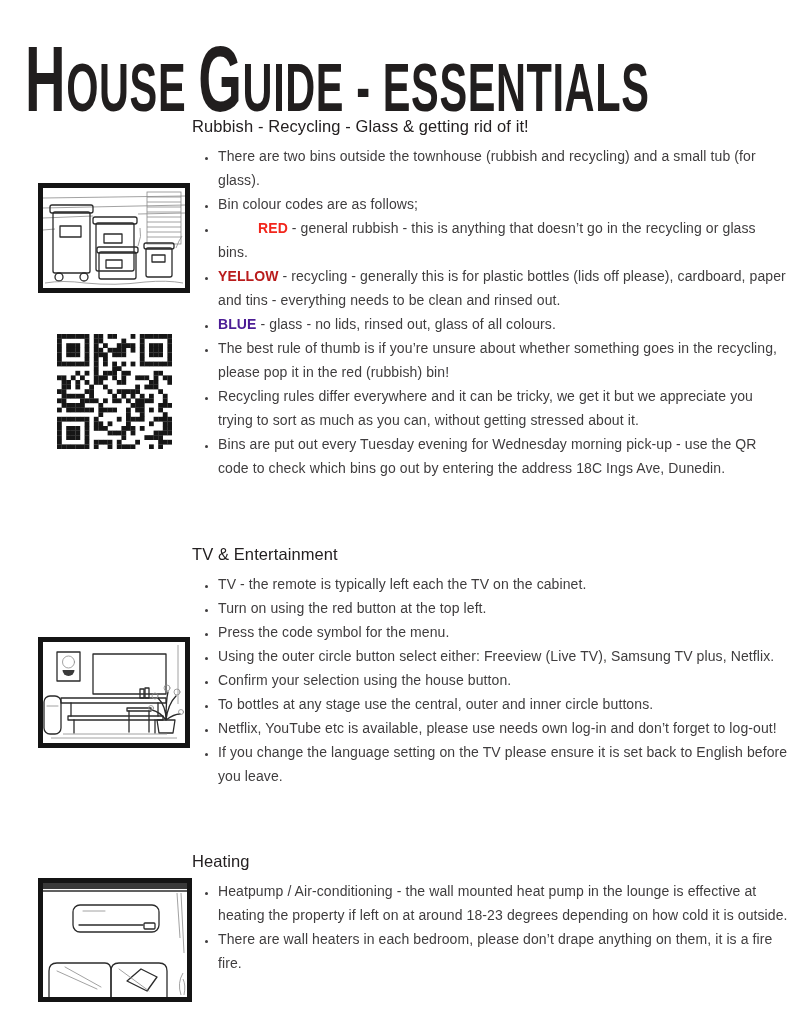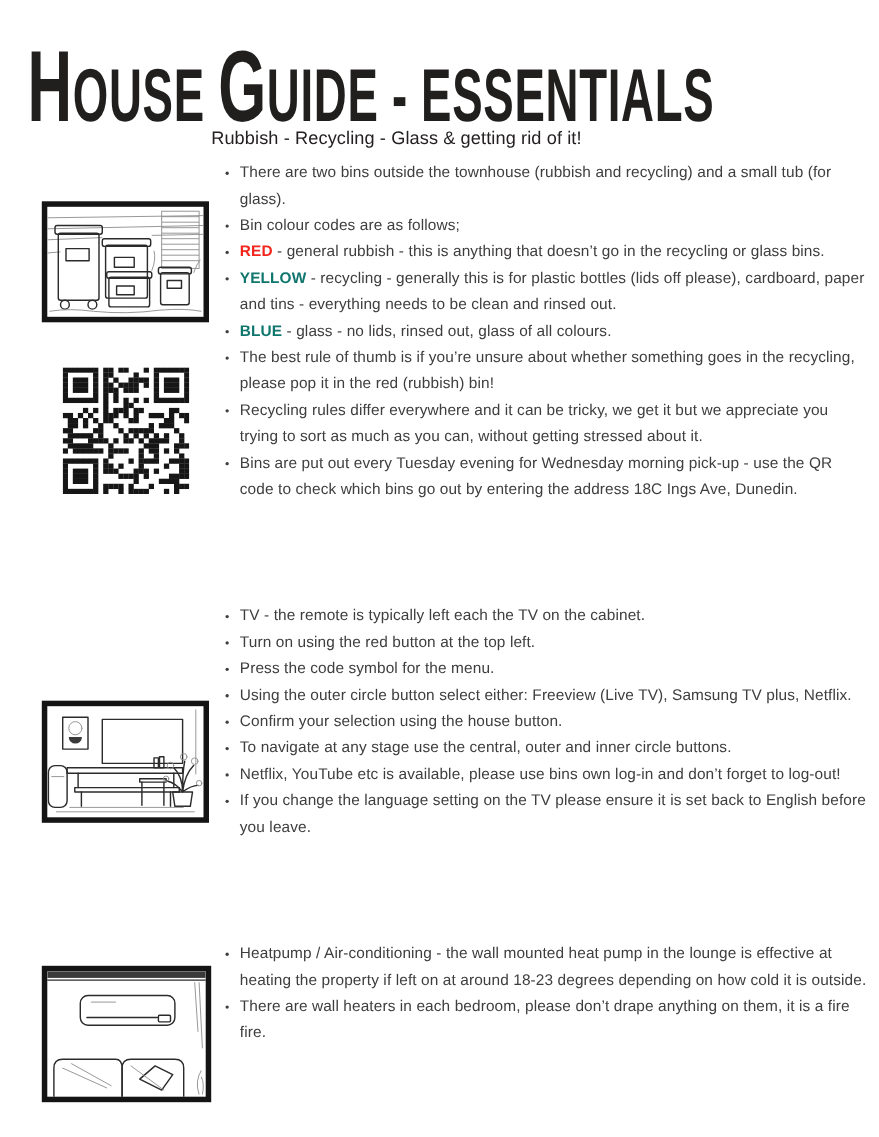--- a/index.html
+++ b/index.html
@@ -497,40 +497,42 @@
       <path d="M138 112 q-4 -12 2 -22 M141 112 q2 -10 -1 -16"></path>
     </g>
   </svg>
 </figure>
 
 <section class="section sec0">
   <h2>Rubbish - Recycling - Glass &amp; getting rid of it!</h2>
   <ul>
       <li>There are two bins outside the townhouse (rubbish and recycling) and a small tub (for glass).</li>
       <li>Bin colour codes are as follows;</li>
-      <li><strong style="color: rgb(242, 38, 28);">RED</strong> - general rubbish - this is anything that doesn’t go in the recycling or glass bins.</li>
-      <li><strong style="color: #0f766e;">YELLOW</strong> - recycling - generally this is for plastic bottles (lids off please), cardboard, paper and tins - everything needs to be clean and rinsed out.</li>
-      <li><strong style="color: #0f766e;">BLUE</strong> - glass - no lids, rinsed out, glass of all colours.</li>
+      <li><strong style="color: rgb(242, 38, 28); margin-left: 40px;">RED</strong> - general rubbish - this is anything that doesn’t go in the recycling or glass bins.</li>
+      <li><strong style="color: #b91c1c;">YELLOW</strong> - recycling - generally this is for plastic bottles (lids off please), cardboard, paper and tins - everything needs to be clean and rinsed out.</li>
+      <li><strong style="color: #4c1d95;">BLUE</strong> - glass - no lids, rinsed out, glass of all colours.</li>
       <li>The best rule of thumb is if you’re unsure about whether something goes in the recycling, please pop it in the red (rubbish) bin!</li>
       <li>Recycling rules differ everywhere and it can be tricky, we get it but we appreciate you trying to sort as much as you can, without getting stressed about it.</li>
       <li>Bins are put out every Tuesday evening for Wednesday morning pick-up - use the QR code to check which bins go out by entering the address 18C Ings Ave, Dunedin.</li>
     </ul>
 </section>
 
 <section class="section sec1">
+  <h2>TV &amp; Entertainment</h2>
   <ul>
       <li>TV - the remote is typically left each the TV on the cabinet.</li>
       <li>Turn on using the red button at the top left.</li>
       <li>Press the code symbol for the menu.</li>
       <li>Using the outer circle button select either: Freeview (Live TV), Samsung TV plus, Netflix.</li>
       <li>Confirm your selection using the house button.</li>
-      <li>To navigate at any stage use the central, outer and inner circle buttons.</li>
-      <li>Netflix, YouTube etc is available, please use bins own log-in and don’t forget to log-out!</li>
+      <li>To bottles at any stage use the central, outer and inner circle buttons.</li>
+      <li>Netflix, YouTube etc is available, please use needs own log-in and don’t forget to log-out!</li>
       <li>If you change the language setting on the TV please ensure it is set back to English before you leave.</li>
     </ul>
 </section>
 
 <section class="section sec2">
+  <h2>Heating</h2>
   <ul>
       <li>Heatpump / Air-conditioning - the wall mounted heat pump in the lounge is effective at heating the property if left on at around 18-23 degrees depending on how cold it is outside.</li>
       <li>There are wall heaters in each bedroom, please don’t drape anything on them, it is a fire fire.</li>
     </ul>
 </section>
 
 </body></html>

